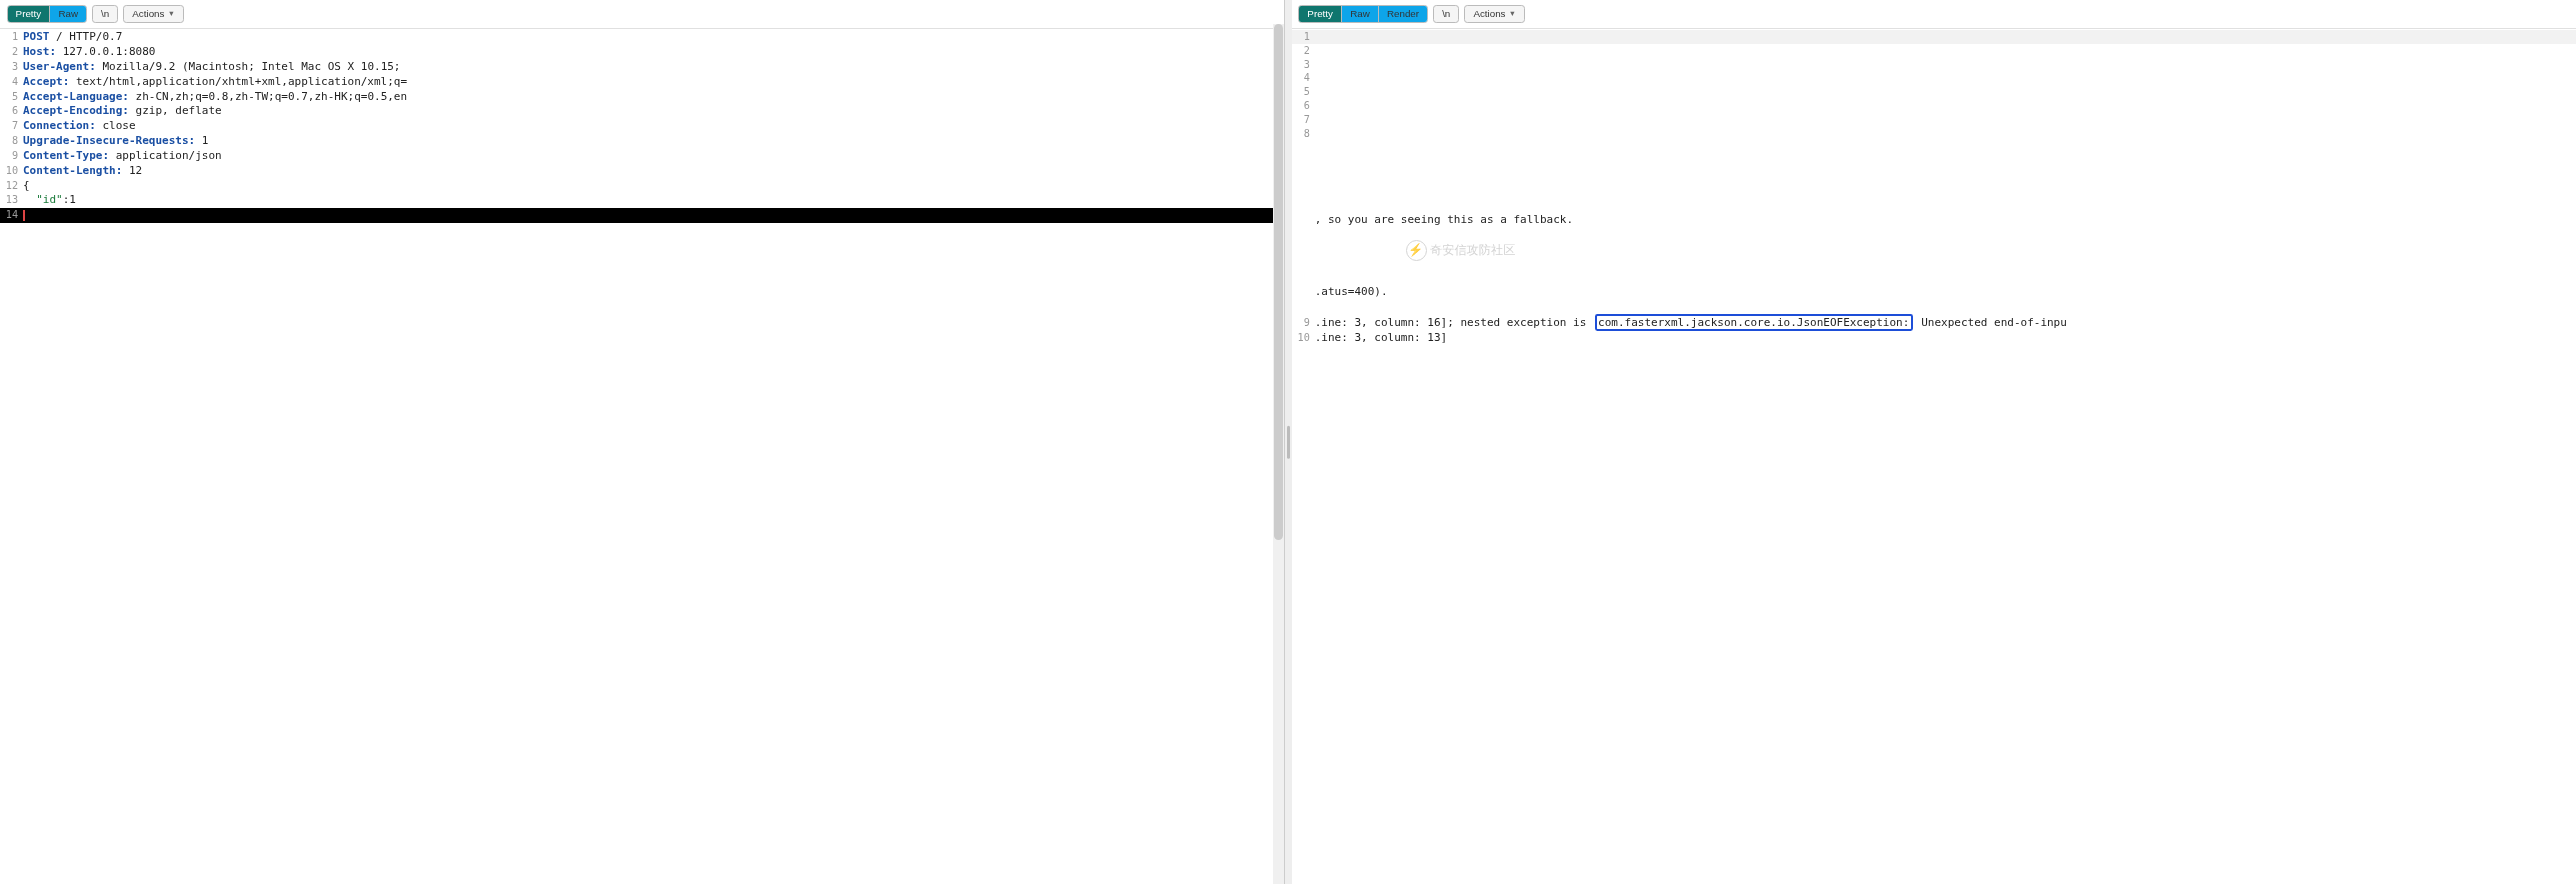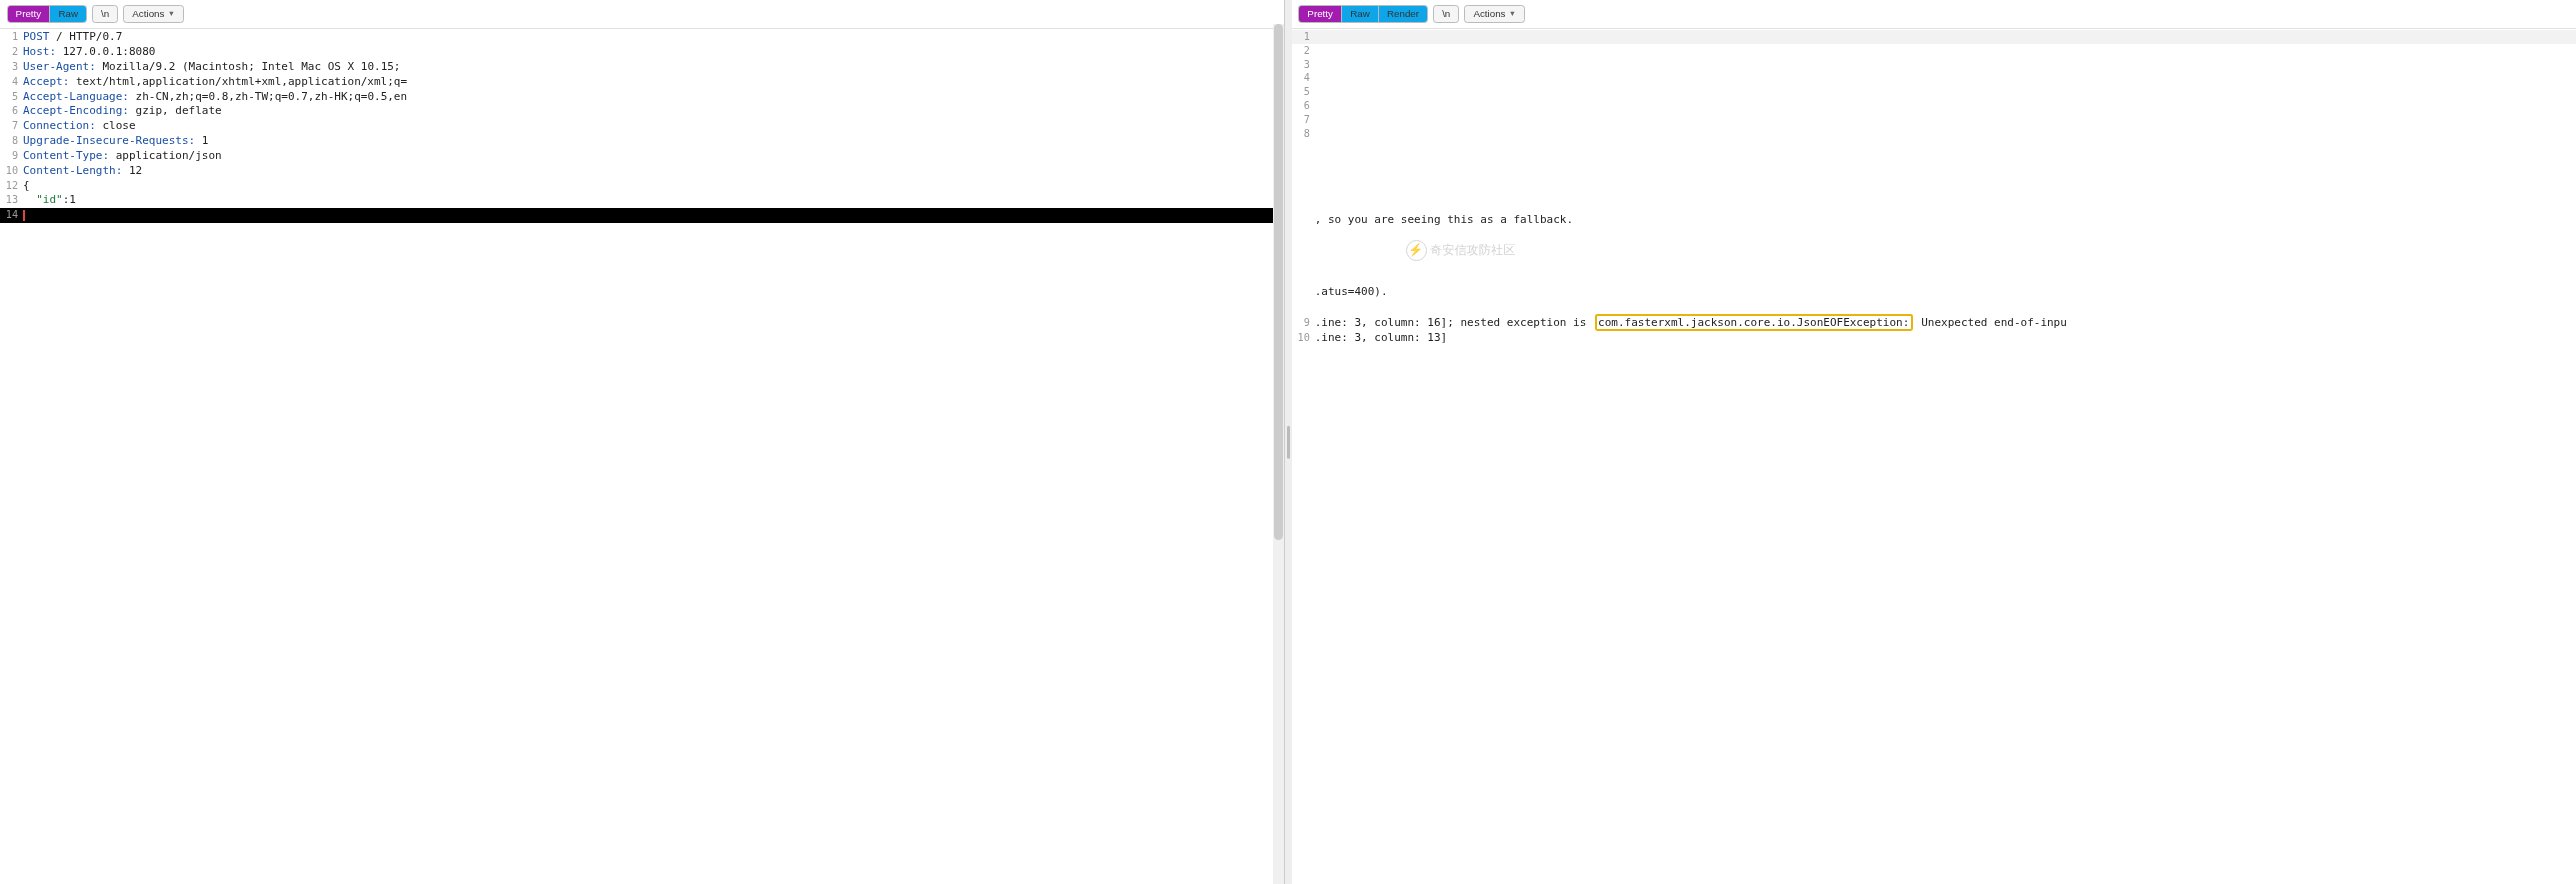--- a/index.html
+++ b/index.html
@@ -54,21 +54,21 @@
   .tab {
     padding: 2.4px 8.1px;
     font-size: 9.8px;
     background: #0ea5e9;
     cursor: pointer;
     border-right: 0.8px solid #bbb;
     color: #333;
   }
   .tab:last-child { border-right: none; }
   .tab.active {
-    background: #a21caf;
+    background: #0f766e;
     color: #fff;
   }
   .btn {
     padding: 2.4px 8.1px;
     font-size: 9.8px;
     background: #f5f5f5;
     border: 0.8px solid #bbb;
     border-radius: 3.3px;
     cursor: pointer;
     color: #333;
@@ -103,30 +103,30 @@
     user-select: none;
     flex-shrink: 0;
     font-size: 10.2px;
   }
   .code {
     flex: 1;
     color: #222;
     overflow: hidden;
     text-overflow: clip;
   }
-  .hk { color: #1a4fa3; }
+  .hk { color: #1a4fa3; font-weight: bold; }
   .str { color: #1a7a3a; }
   .cursor-mark {
     display: inline-block;
     width: 1.6px;
     height: 1em;
     vertical-align: text-bottom;
   }
   .highlight-box {
-    border: 2px solid #eab308;
+    border: 2px solid #1d4ed8;
     border-radius: 2.4px;
     padding: 0 1.6px;
     margin: 0 1.6px;
   }
   .scrollbar-v {
     position: absolute;
     right: 0;
     top: 24.4px;
     bottom: 0;
     width: 11.4px;

